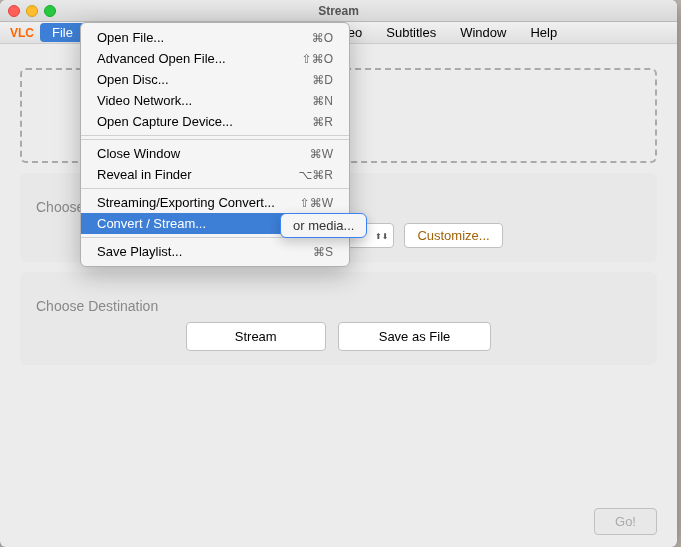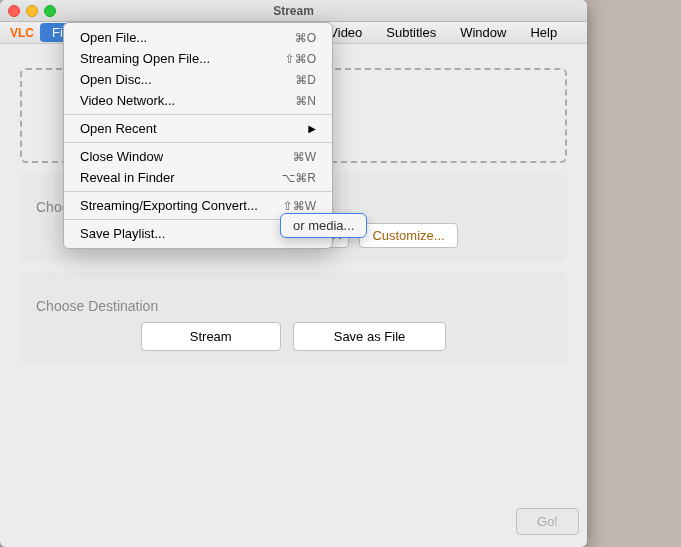--- a/index.html
+++ b/index.html
@@ -8,21 +8,21 @@
       height: 547px;
       font-family: -apple-system, 'Helvetica Neue', Arial, sans-serif;
       font-size: 13px;
       background: #c0b8b0;
       overflow: hidden;
       position: relative;
     }
 
     
     .window {
-      width: 587px;
+      width: 677px;
       height: 547px;
       background: #ececec;
       border-radius: 6px;
       overflow: hidden;
       position: relative;
       box-shadow: 0 4px 20px rgba(0,0,0,0.4);
     }
 
     
     .titlebar {
@@ -85,21 +85,21 @@
       font-size: 12px;
       font-weight: bold;
       padding: 2px 6px;
       color: #ff6600;
     }
 
     
     .dropdown-menu {
       position: absolute;
       top: 22px;
-      left: 63px;
+      left: 80px;
       background: #f5f5f5;
       border: 1px solid #b0b0b0;
       border-radius: 6px;
       box-shadow: 0 8px 24px rgba(0,0,0,0.25);
       min-width: 270px;
       padding: 4px 0;
       z-index: 200;
     }
     .dropdown-item {
       display: flex;
@@ -249,21 +249,21 @@
       cursor: pointer;
       color: #000;
       min-width: 140px;
       text-align: center;
     }
 
     
     .footer {
       position: absolute;
       bottom: 12px;
-      right: 8px;
+      right: 20px;
     }
     .go-btn {
       background: #e8e8e8;
       border: 1px solid #c0c0c0;
       border-radius: 4px;
       padding: 5px 20px;
       font-size: 13px;
       color: #aaa;
       cursor: not-allowed;
     }
@@ -314,49 +314,53 @@
       <span>Help</span>
     </span>
   </div>
 
   <div class="dropdown-menu">
     <div class="dropdown-item">
       <span>Open File...</span>
       <span class="shortcut">⌘O</span>
     </div>
     <div class="dropdown-item">
-      <span>Streaming Open File...</span>
+      <span>Advanced Open File...</span>
       <span class="shortcut">⇧⌘O</span>
     </div>
     <div class="dropdown-item">
       <span>Open Disc...</span>
       <span class="shortcut">⌘D</span>
     </div>
     <div class="dropdown-item">
       <span>Video Network...</span>
       <span class="shortcut">⌘N</span>
     </div>
+    <div class="dropdown-item">
+      <span>Open Capture Device...</span>
+      <span class="shortcut">⌘R</span>
+    </div>
     <div class="dropdown-separator"></div>
-    <div class="dropdown-item">
-      <span>Open Recent</span>
-      <span class="arrow">▶</span>
-    </div>
     <div class="dropdown-separator"></div>
     <div class="dropdown-item">
       <span>Close Window</span>
       <span class="shortcut">⌘W</span>
     </div>
     <div class="dropdown-item">
       <span>Reveal in Finder</span>
       <span class="shortcut">⌥⌘R</span>
     </div>
     <div class="dropdown-separator"></div>
     <div class="dropdown-item">
       <span>Streaming/Exporting Convert...</span>
       <span class="shortcut">⇧⌘W</span>
+    </div>
+    <div class="dropdown-item highlighted">
+      <span>Convert / Stream...</span>
+      <span class="shortcut">⇧⌘S</span>
     </div>
     <div class="dropdown-separator"></div>
     <div class="dropdown-item">
       <span>Save Playlist...</span>
       <span class="shortcut">⌘S</span>
     </div>
   </div>
 
   <div class="submenu-popup">
     <span>or media...</span>

